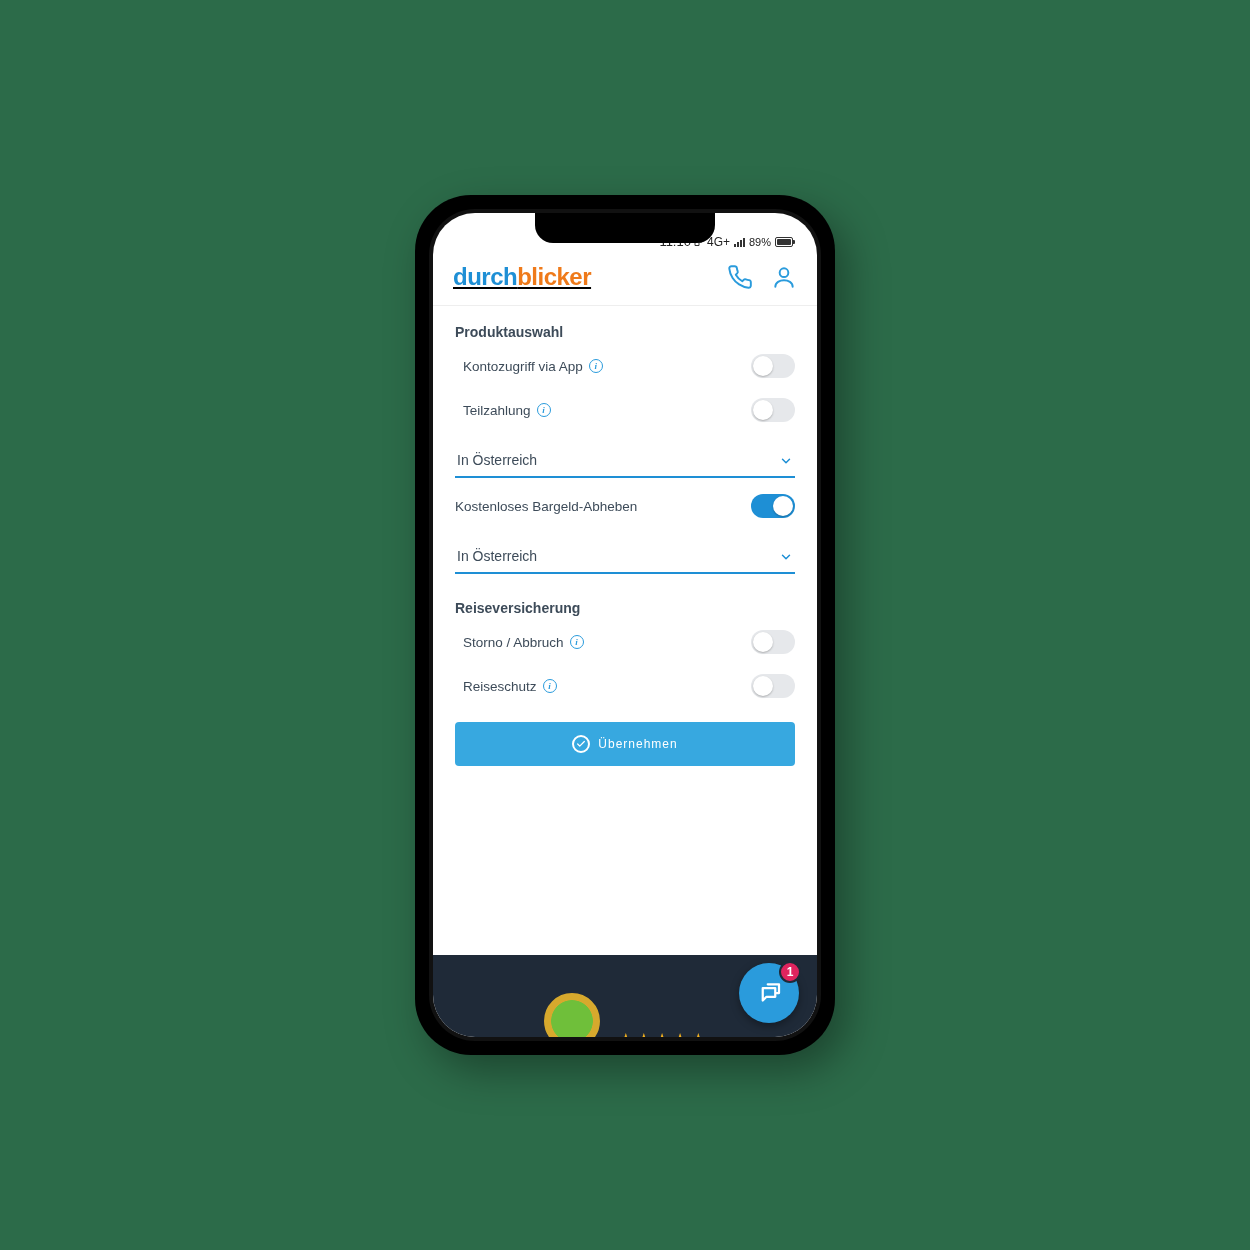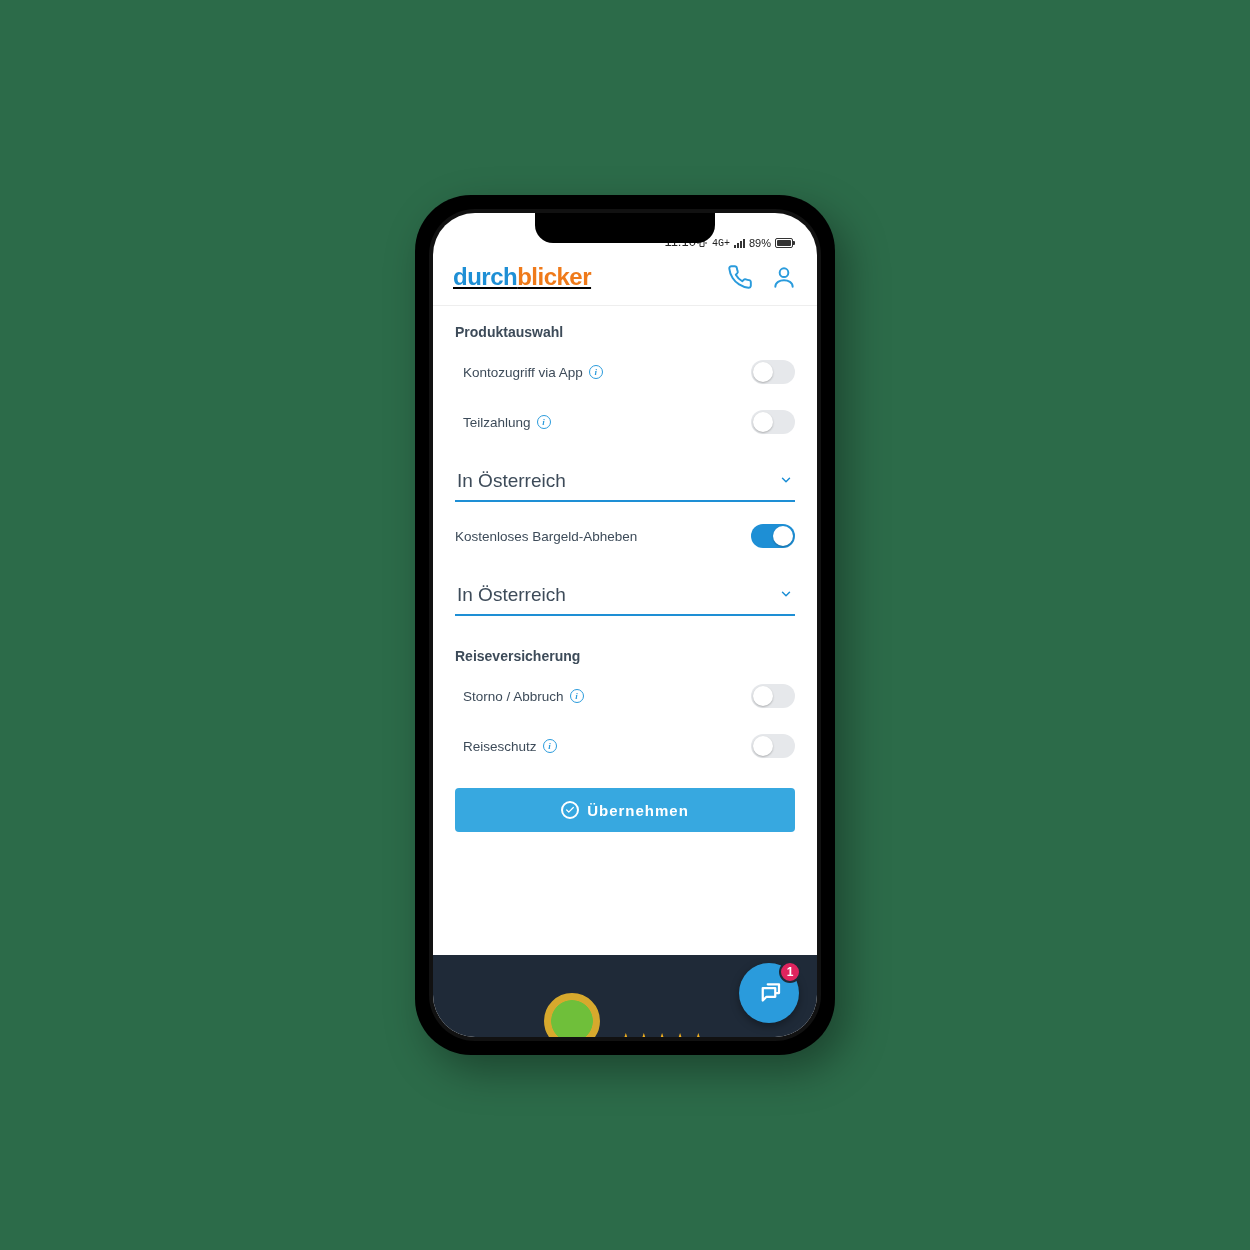--- a/index.html
+++ b/index.html
@@ -66,21 +66,21 @@
     text-decoration: underline;
   }
   .logo { font-size: 24px; font-weight: 700; letter-spacing: -0.5px; }
   .logo .p1 { color: #1e8fd5; }
   .logo .p2 { color: #ef7a1a; }
   .appbar-icons { display: flex; gap: 18px; align-items: center; }
   .icon-btn { width: 26px; height: 26px; color: #2a9bdc; display:flex; align-items:center; justify-content:center; }
 
   .content {
     flex: 1; overflow: hidden; padding: 12px 22px 16px 22px;
-    display: flex; flex-direction: column; gap: 6px;
+    display: flex; flex-direction: column; 
   }
   .section-title {
     font-size: 14px; color: #3d4b59; font-weight: 600; margin-top: 6px; margin-bottom: 4px;
   }
   .row {
     display: flex; align-items: center; justify-content: space-between;
     padding: 10px 0 10px 8px;
   }
   .row-label {
     font-size: 13.5px; color: #3d4b59; display: flex; align-items: center; gap: 6px;
@@ -97,38 +97,38 @@
   }
   .toggle .knob {
     position: absolute; top: 2px; left: 2px;
     width: 20px; height: 20px; background: #fff; border-radius: 50%;
     box-shadow: 0 1px 2px rgba(0,0,0,0.25);
   }
   .toggle.on { background: #1e8fd5; }
   .toggle.on .knob { left: auto; right: 2px; }
 
   .dropdown {
-    display: flex; align-items: flex-start; justify-content: space-between;
+    display: flex; align-items: flex-end; justify-content: space-between;
     border-bottom: 2px solid #1e8fd5;
     padding: 10px 2px 8px 2px;
     margin: 10px 0 6px 0;
-    color: #3d4b59; font-size: 19px;
+    color: #3d4b59; font-size: 14px;
   }
   .chevron-down {
     width: 14px; height: 14px; color: #1e8fd5;
   }
 
   .apply-btn {
     margin: 14px 0 10px 0;
     background: #37a8e0;
     color: #fff;
     border-radius: 4px;
     height: 44px;
     display: flex; align-items: center; justify-content: center; gap: 8px;
-    font-size: 15px; font-weight: 700; letter-spacing: 1px;
+    font-size: 12px; font-weight: 400; letter-spacing: 1px;
   }
   .check-circle {
     width: 18px; height: 18px; border: 2px solid #fff; border-radius: 50%;
     display:flex; align-items:center; justify-content:center;
   }
   .check-circle svg { width:10px; height:10px; }
 
   .footer {
     background: #1f2a38;
     height: 82px;
@@ -181,21 +181,21 @@
       <div class="notch"></div>
 
       <div class="statusbar">
         <span>11:10</span>
         <div class="status-right">
           <span class="status-icons">
             <svg width="12" height="12" viewBox="0 0 24 24" fill="none" stroke="#333" stroke-width="2">
                   <path d="M3 10l2 2-2 2M21 10l-2 2 2 2M8 5h8v14H8z"></path>
                 </svg>
           </span>
-          <span style="font-size:10px;font-family:Liberation Mono, monospace;">4G+</span>
+          <span style="font-size:12px;">4G+</span>
           <span class="signal-bars">
                 <span></span>
                 <span></span>
                 <span></span>
                 <span></span>
               </span>
           <span>89%</span>
           <span class="battery-icon">
                 <span class="battery-fill"></span>
               </span>

